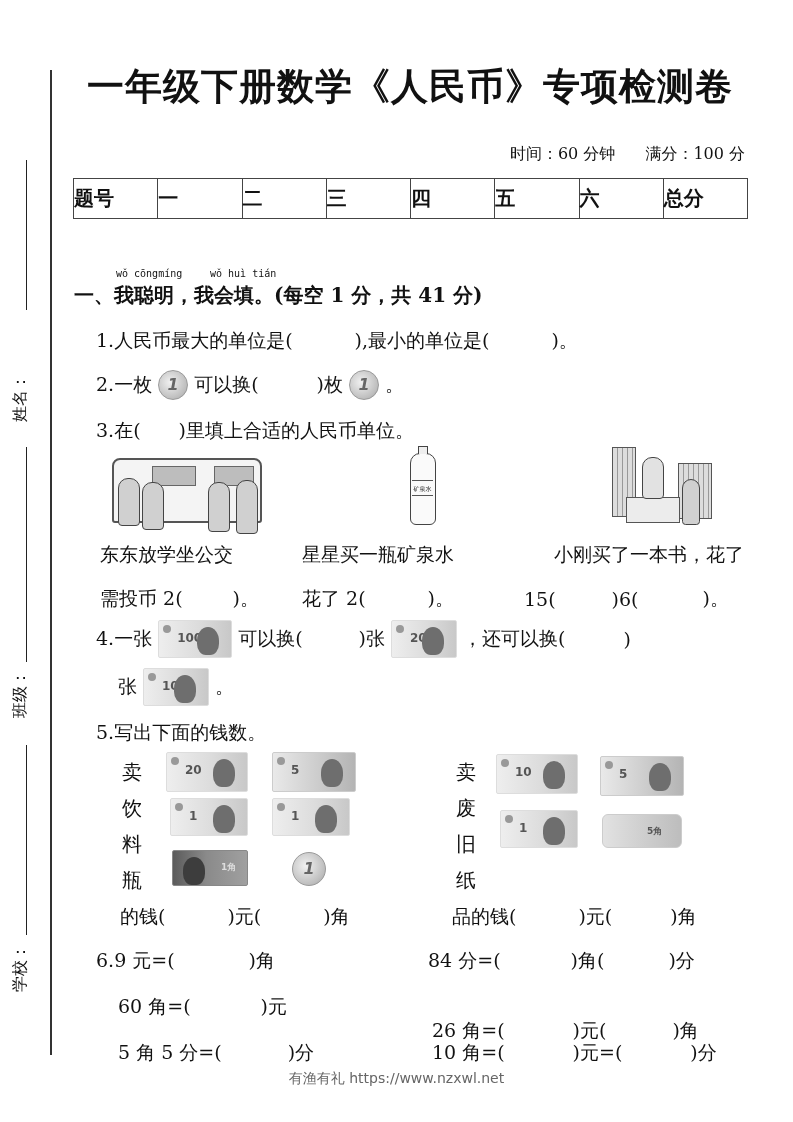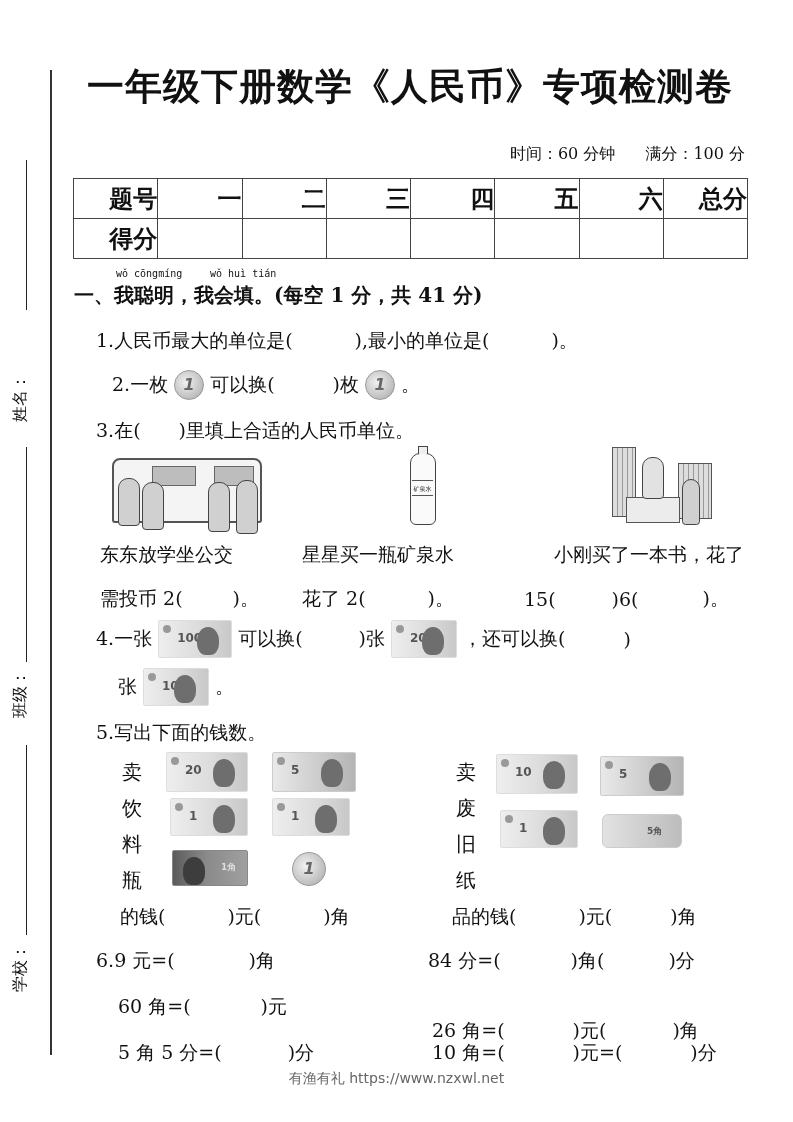--- a/index.html
+++ b/index.html
@@ -8,21 +8,21 @@
 
   
   .bind-line { position: absolute; left: 50px; top: 70px; width: 1.5px; height: 985px; background: #333; }
   .side-line { position: absolute; left: 26px; width: 1px; background: #222; }
   .side-label { position: absolute; left: 4px; width: 32px; font-size: 16px; transform: rotate(-90deg); transform-origin: center; text-align: center; white-space: nowrap; line-height: 32px; height: 32px; }
 
   .title { position: absolute; left: 60px; width: 700px; top: 62px; text-align: center; font-size: 37px; font-weight: bold; letter-spacing: 1px; font-family: "DejaVu Sans", "Liberation Sans", sans-serif; }
   .meta { position: absolute; right: 48px; top: 144px; font-size: 16px; display: flex; gap: 30px; }
 
   table.score { position: absolute; left: 73px; top: 178px; width: 675px; border-collapse: collapse; }
-  table.score td { border: 1.5px solid #444; height: 40px; text-align: right; font-size: 24px; font-weight: bold; width: 84px; }
+  table.score td { border: 1.5px solid #444; height: 40px; text-align: left; font-size: 20px; font-weight: bold; width: 84px; }
 
   .sec-head { position: absolute; left: 74px; top: 268px; }
   .pinyin { font-family: "DejaVu Sans Mono", "Liberation Mono", monospace; font-size: 10px; height: 14px; position: relative; }
   .pinyin span { position: absolute; top: 0; white-space: nowrap; }
   .sec-title { font-size: 20px; font-weight: bold; white-space: nowrap; }
 
   .line { position: absolute; font-size: 19px; white-space: pre; display: flex; align-items: center; }
   .blank { display: inline-block; }
 
   .coin { display: inline-block; width: 30px; height: 30px; border-radius: 50%; background: radial-gradient(circle at 40% 40%, #f1f1f1, #bdbdbd 70%, #8a8a8a); border: 1px solid #9a9a9a; text-align: center; line-height: 28px; font-style: italic; font-weight: bold; font-size: 16px; color: #666; margin: 0 6px; font-family: "DejaVu Sans", sans-serif; }
@@ -82,50 +82,40 @@
       <tr>
     <td>题号</td>
     <td>一</td>
     <td>二</td>
     <td>三</td>
     <td>四</td>
     <td>五</td>
     <td>六</td>
     <td>总分</td>
   </tr>
-  <tr>
-    <td>得分</td>
-    <td></td>
-    <td></td>
-    <td></td>
-    <td></td>
-    <td></td>
-    <td></td>
-    <td></td>
-  </tr>
 </tbody>
   </table>
 
 <div class="sec-head">
   <div class="pinyin">
     <span style="left:42px;text-align:center;">wǒ cōngmíng</span>
     <span style="left:136px;">wǒ huì tián</span>
   </div>
   <div class="sec-title">一、我聪明，我会填。(每空 1 分，共 41 分)</div>
 </div>
 
 <div class="line" style="left:96px;top:328px;">
   <span>1.人民币最大的单位是(</span>
   <span class="blank" style="width:62px;"></span>
   <span>),最小的单位是(</span>
   <span class="blank" style="width:62px;"></span>
   <span>)。</span>
 </div>
 
-<div class="line" style="left:112px;top:370px;justify-content:space-between;">
+<div class="line" style="left:96px;top:370px;justify-content:space-between;">
   <span>2.一枚</span>
   <span class="coin">1</span>
   <span>可以换(</span>
   <span class="blank" style="width:58px;"></span>
   <span>)枚</span>
   <span class="coin">1</span>
   <span>。</span>
 </div>
 
 <div class="line" style="left:96px;top:418px;">3.在(　　)里填上合适的人民币单位。</div>

